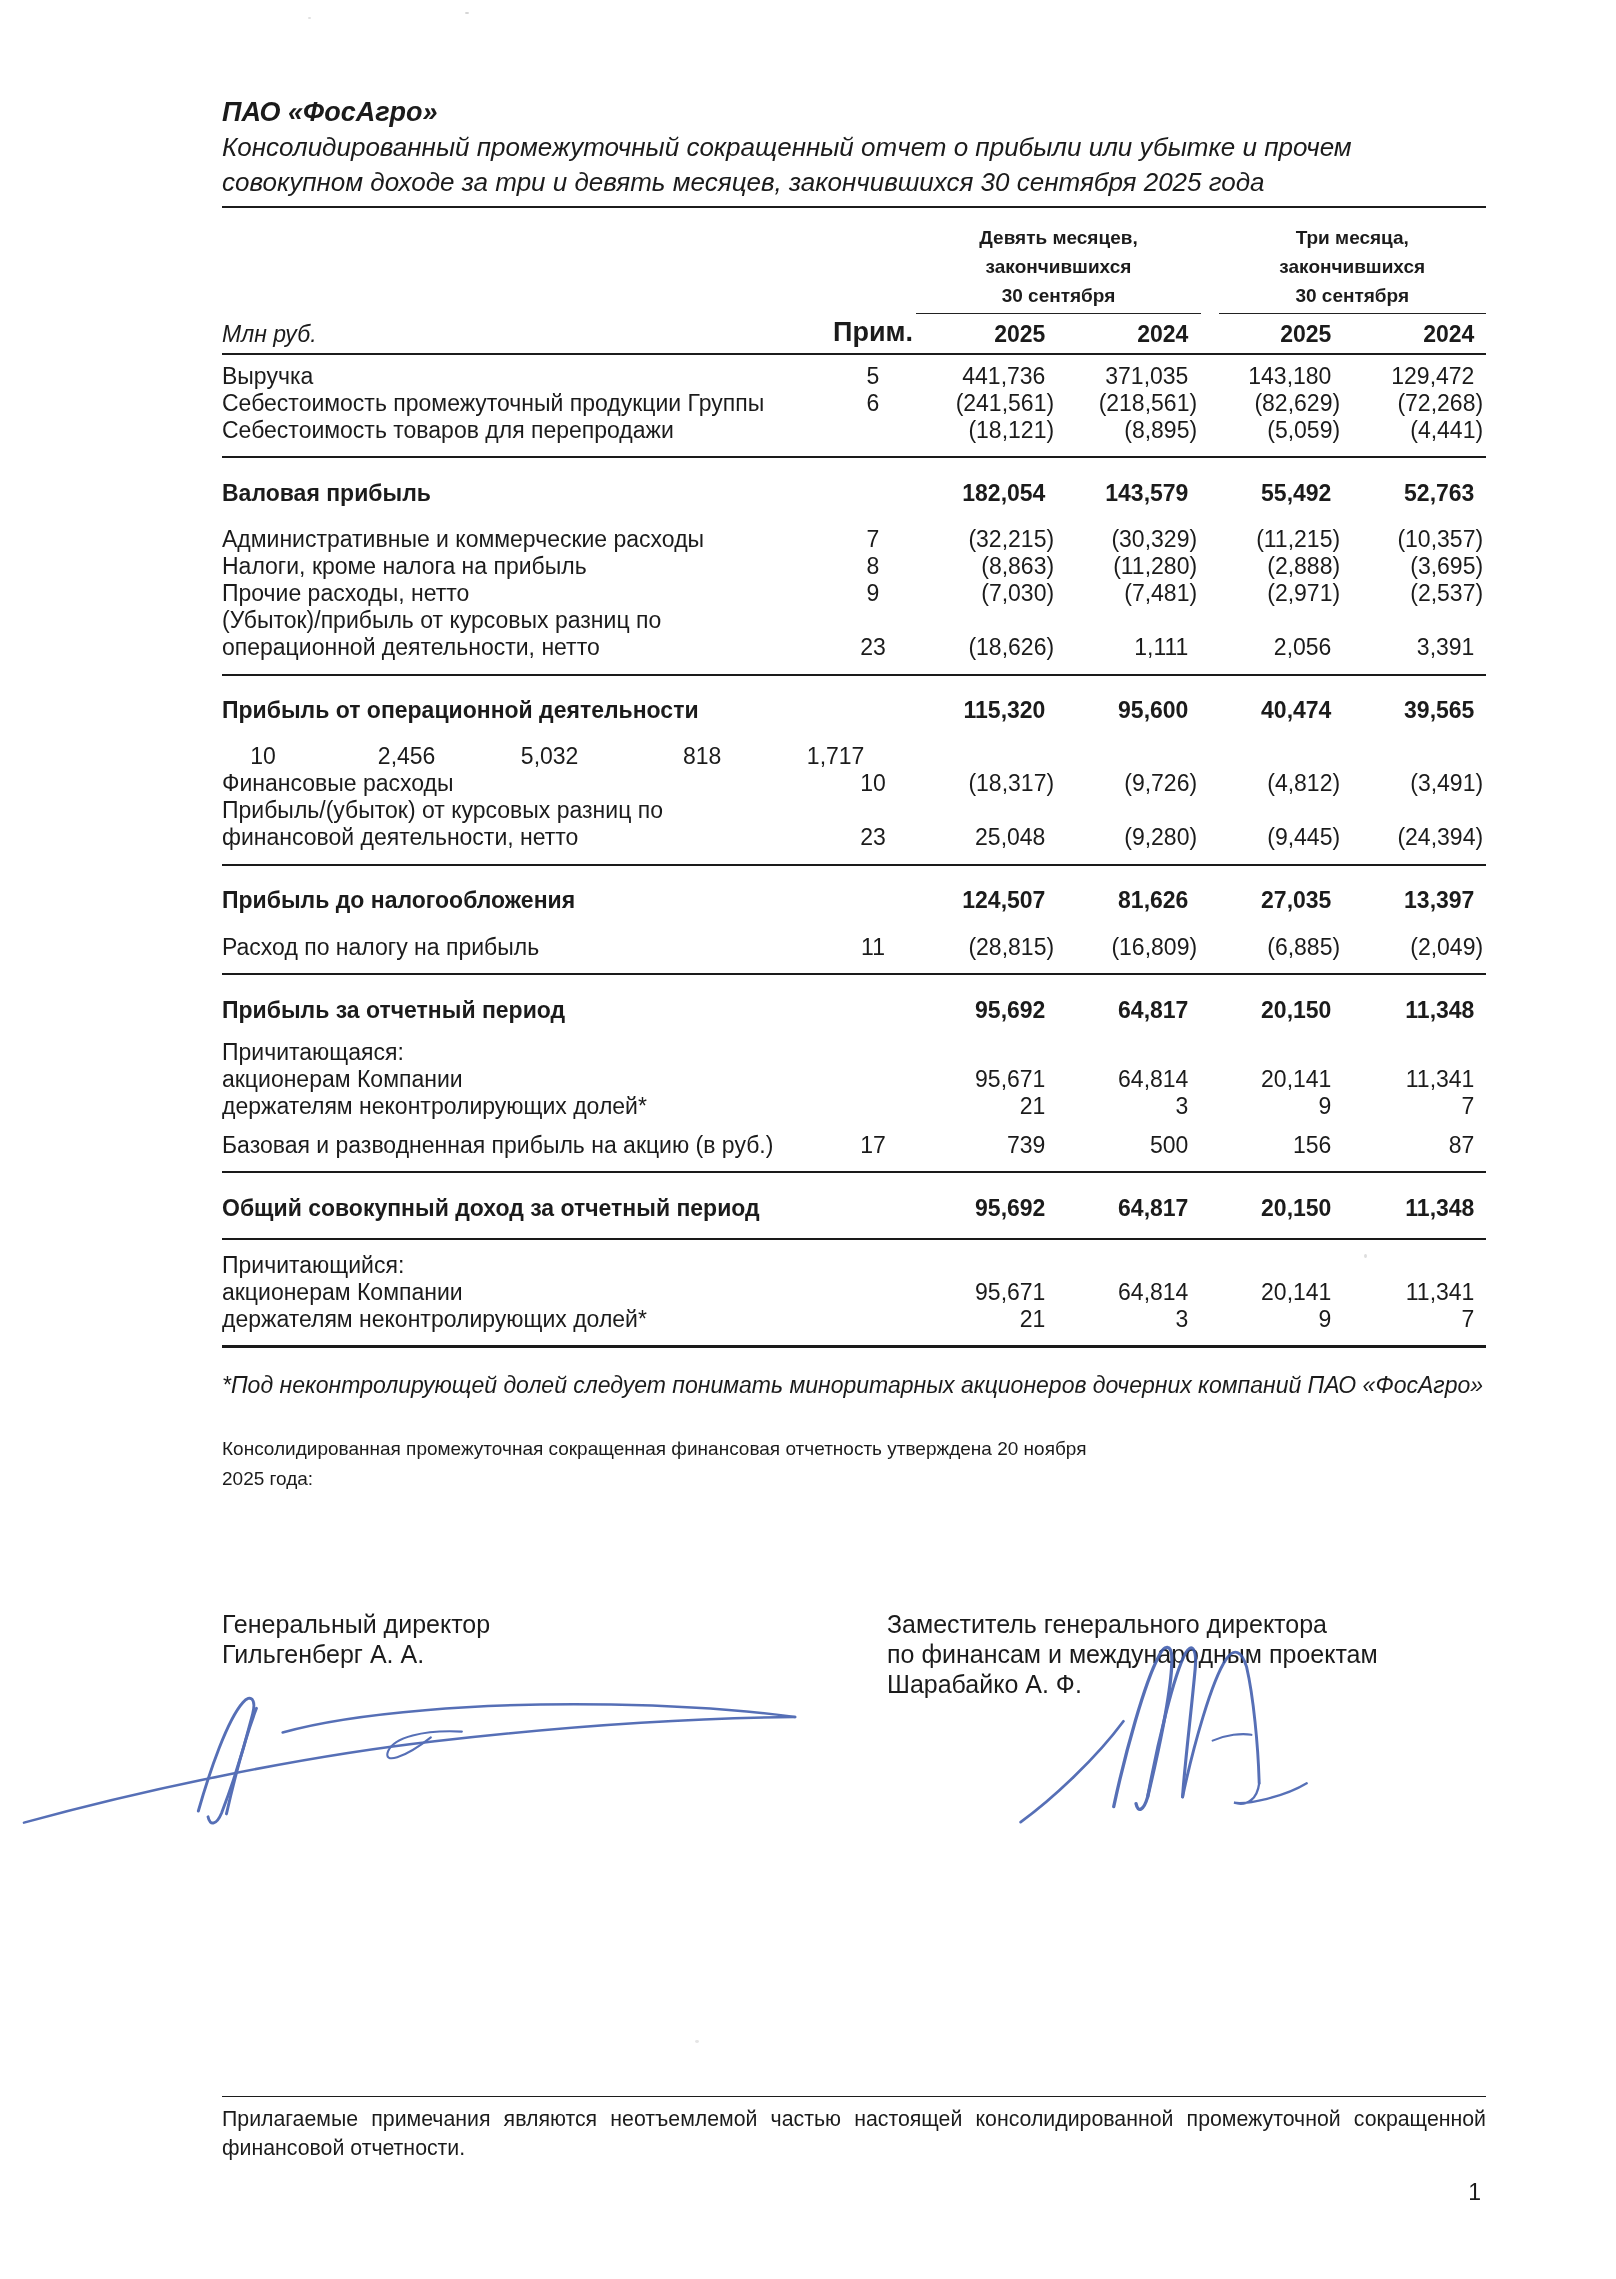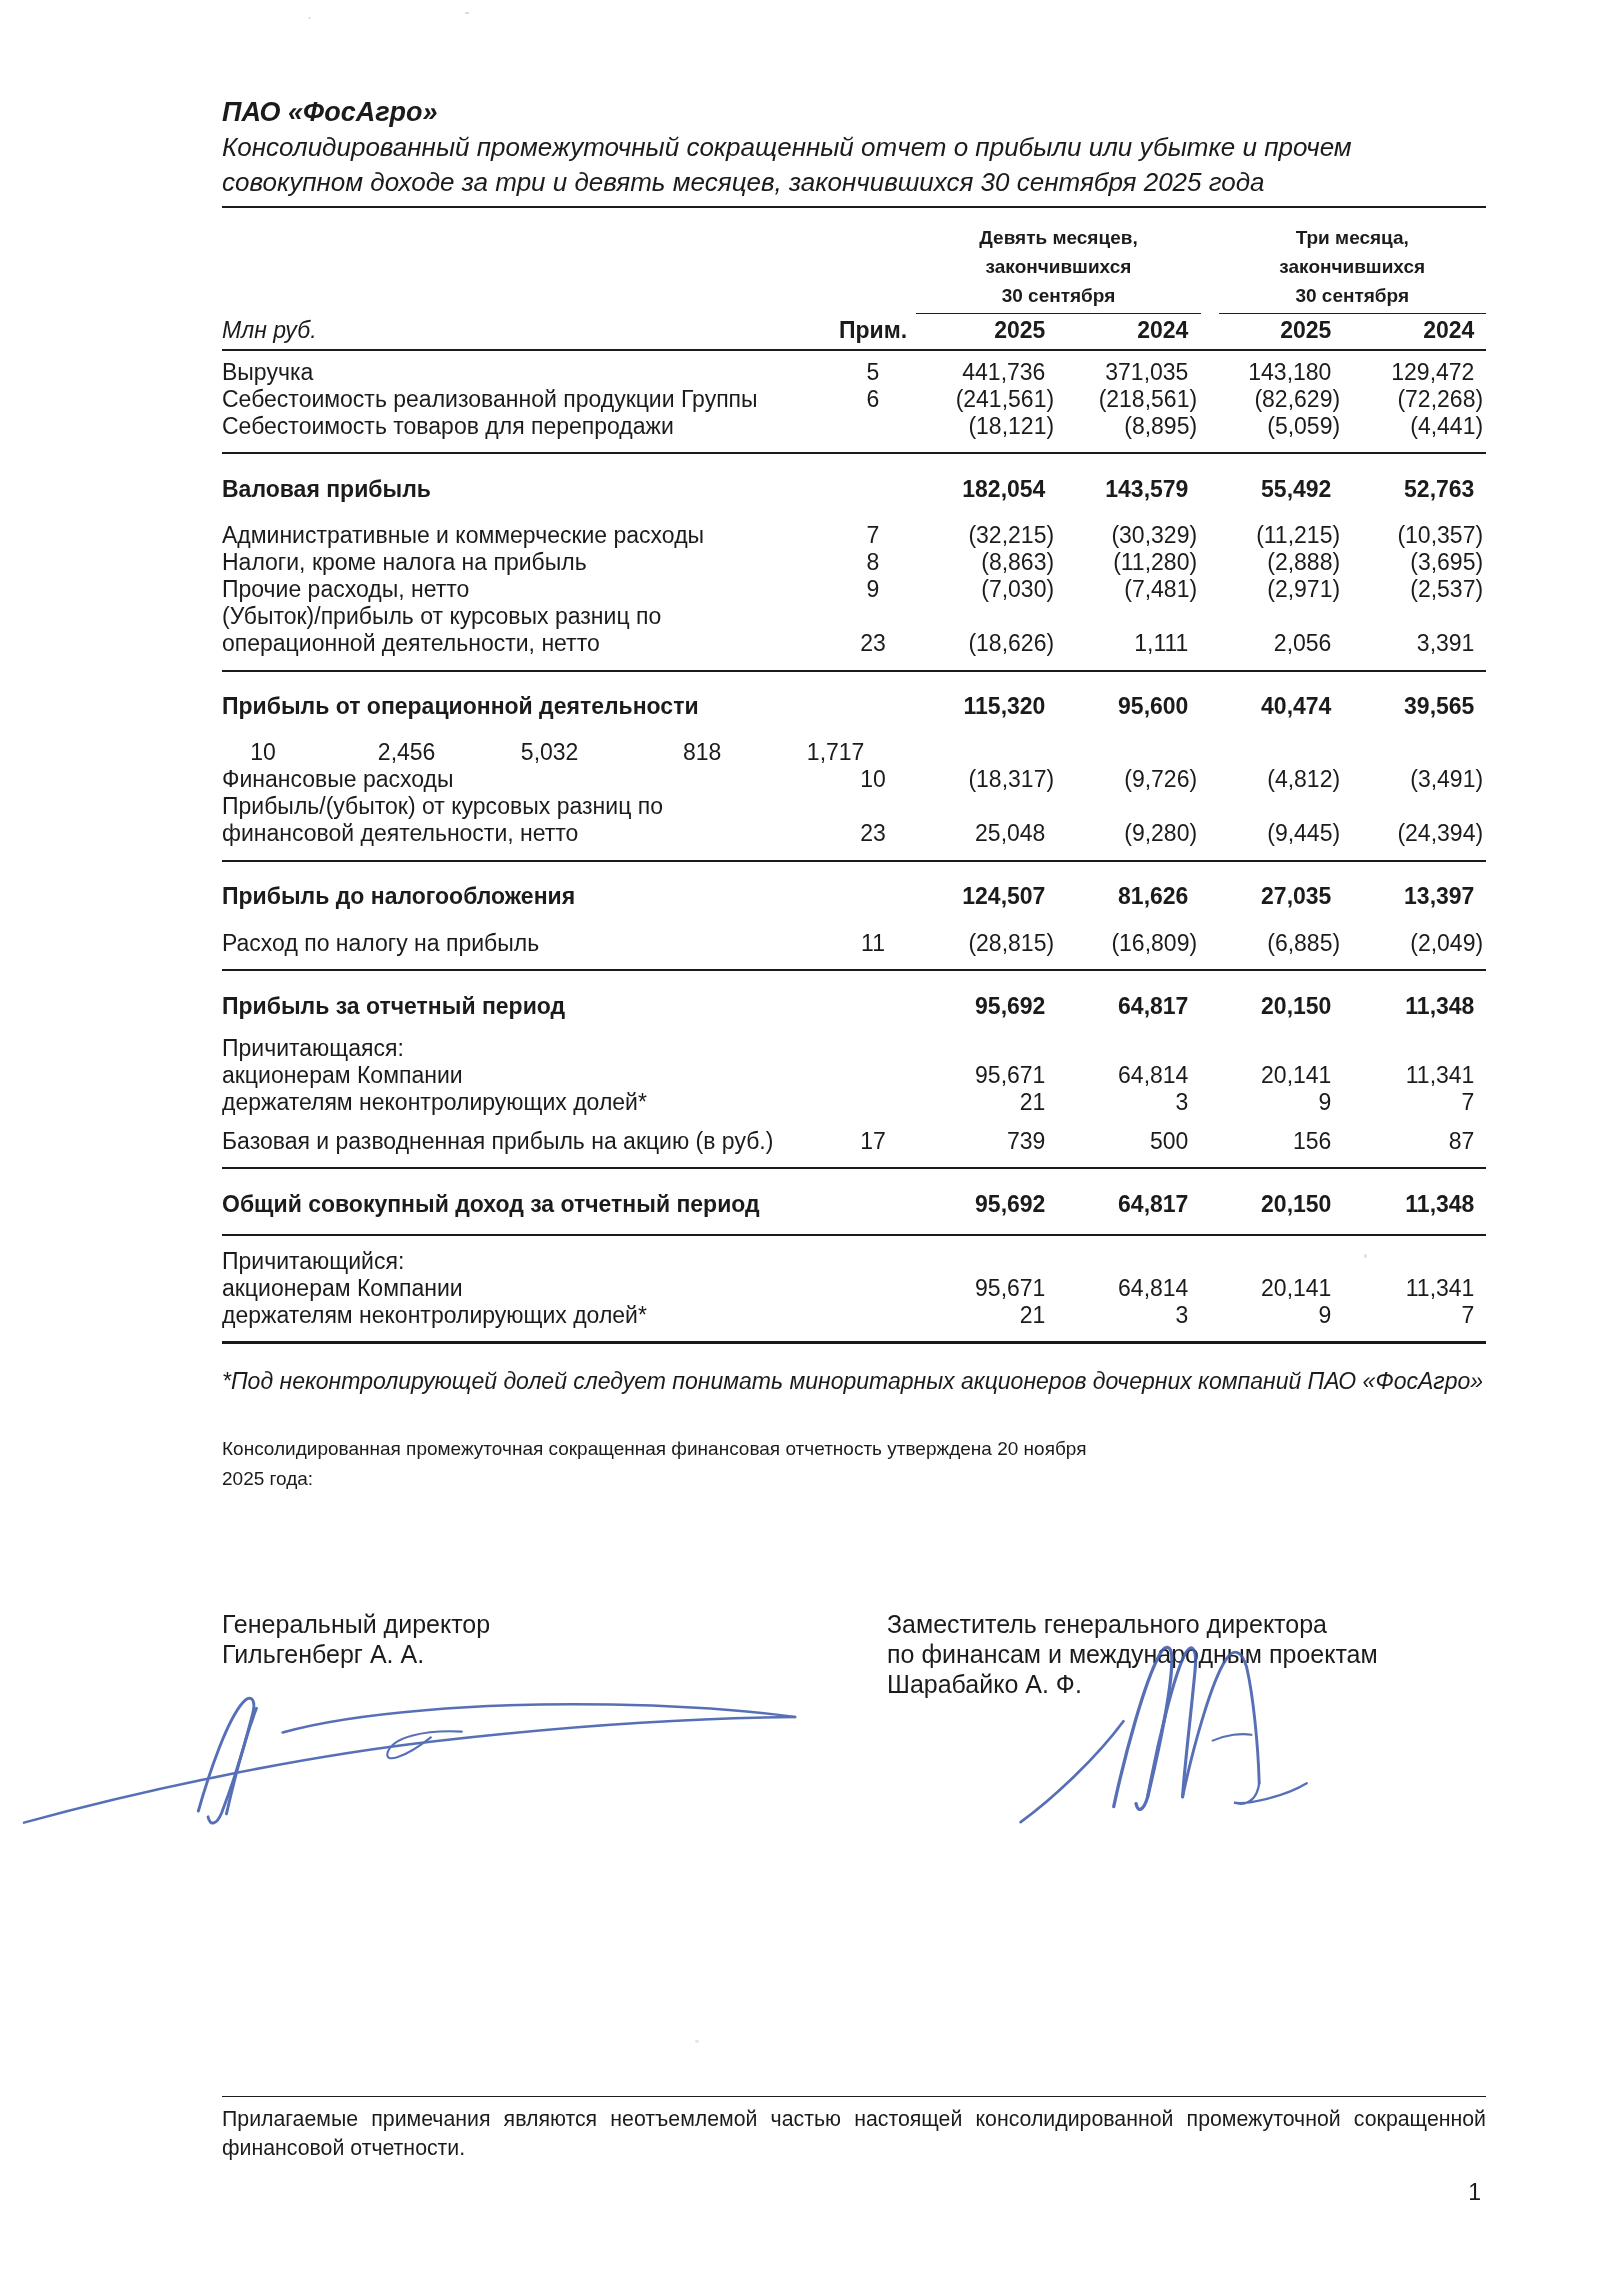--- a/index.html
+++ b/index.html
@@ -17,21 +17,21 @@
 
   
   .chead{border-bottom:2.9px solid #1c1c1c;padding-top:15.5px;}
   .chead-top{display:flex;}
   .chead-top .spacer{flex:1;}
   .group{width:285px;text-align:center;font-weight:bold;font-size:19px;line-height:29px;}
   .g-underline{padding-bottom:2.9px;border-bottom:1.9px solid #222;}
   .g2 .g-underline{margin-left:17.5px;}
   .chead-years{display:flex;align-items:flex-end;margin-top:3px;padding-bottom:4.9px;}
   .unit{flex:1;font-style:italic;font-size:23px;}
-  .note-h{width:82px;text-align:center;font-weight:bold;font-size:23px;}
+  .note-h{width:82px;text-align:center;font-weight:bold;font-size:27px;}
   .year{width:143px;text-align:right;padding-right:11.6px;font-weight:bold;font-size:23px;box-sizing:border-box;}
 
   
   .tbody{padding-top:7.8px;font-size:23px;}
   .trow{display:flex;align-items:flex-end;line-height:27px;}
   .trow.bold{padding-top:21.3px;padding-bottom:3.9px;}
   .trow.bold .c-label,.trow.bold .c-val{font-weight:bold;}
   .c-label{flex:1;}
   .c-label div{white-space:nowrap;}
   .c-note{width:82px;text-align:center;box-sizing:border-box;}
@@ -109,21 +109,21 @@
             <div>Выручка</div>
           </div>
           <div class="c-note">5</div>
           <div class="c-val"><span>441,736</span></div>
           <div class="c-val"><span>371,035</span></div>
           <div class="c-val"><span>143,180</span></div>
           <div class="c-val"><span>129,472</span></div>
         </div>
         <div class="trow">
           <div class="c-label">
-            <div>Себестоимость реализованной продукции Группы</div>
+            <div>Себестоимость промежуточный продукции Группы</div>
           </div>
           <div class="c-note">6</div>
           <div class="c-val"><span class="neg">(241,561)</span></div>
           <div class="c-val"><span class="neg">(218,561)</span></div>
           <div class="c-val"><span class="neg">(82,629)</span></div>
           <div class="c-val"><span class="neg">(72,268)</span></div>
         </div>
         <div class="trow">
           <div class="c-label">
             <div>Себестоимость товаров для перепродажи</div>

